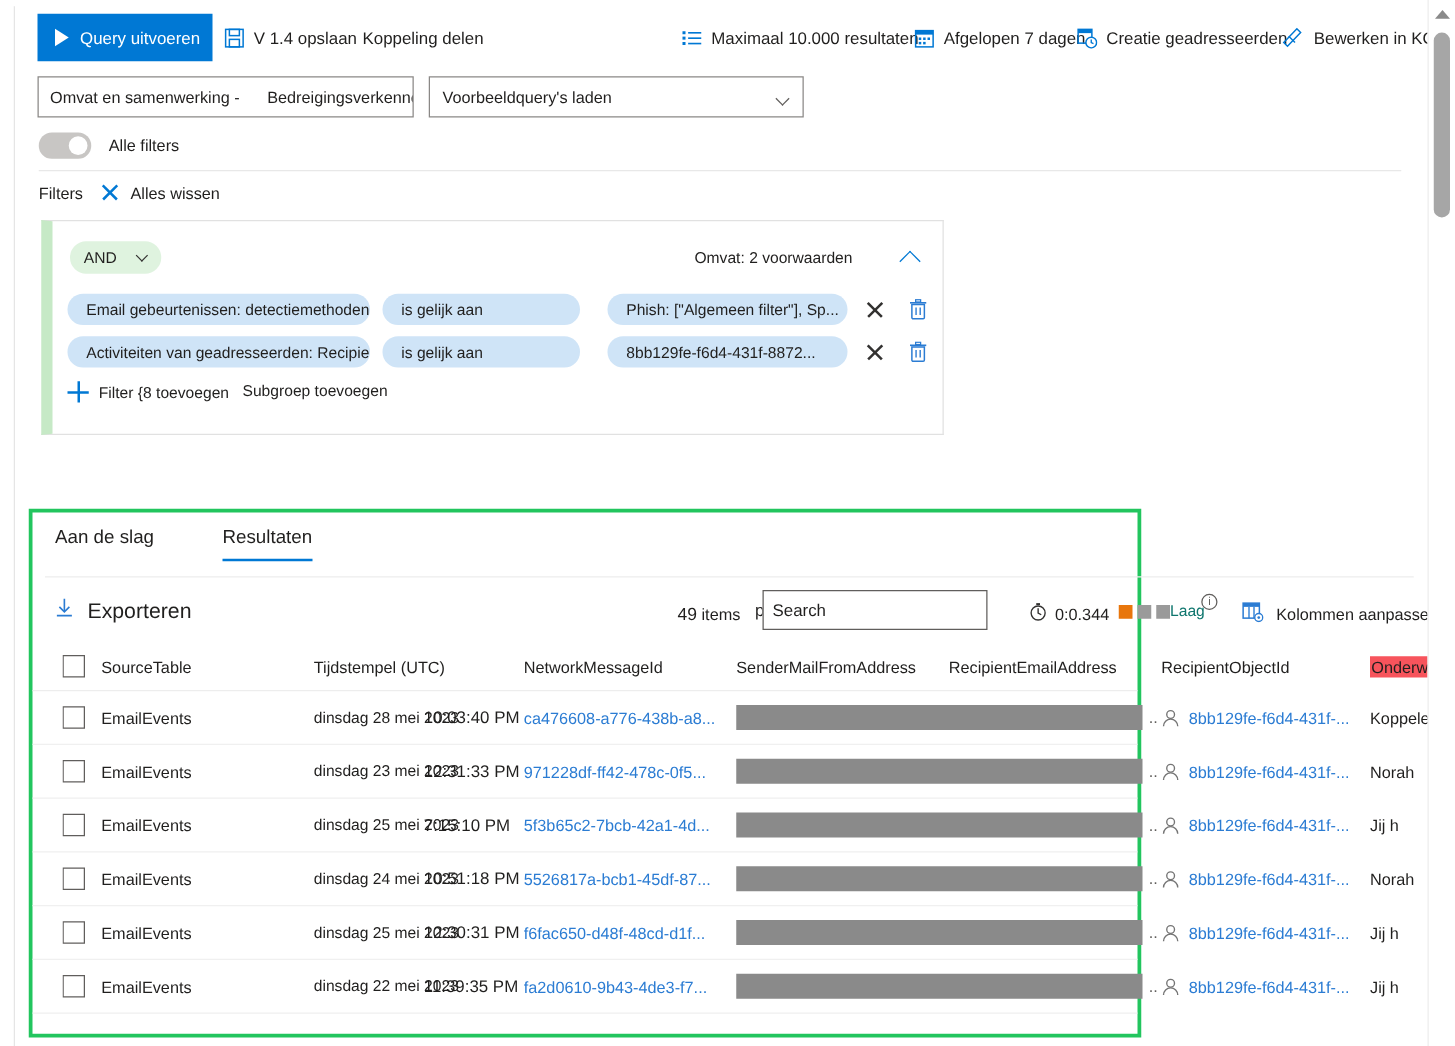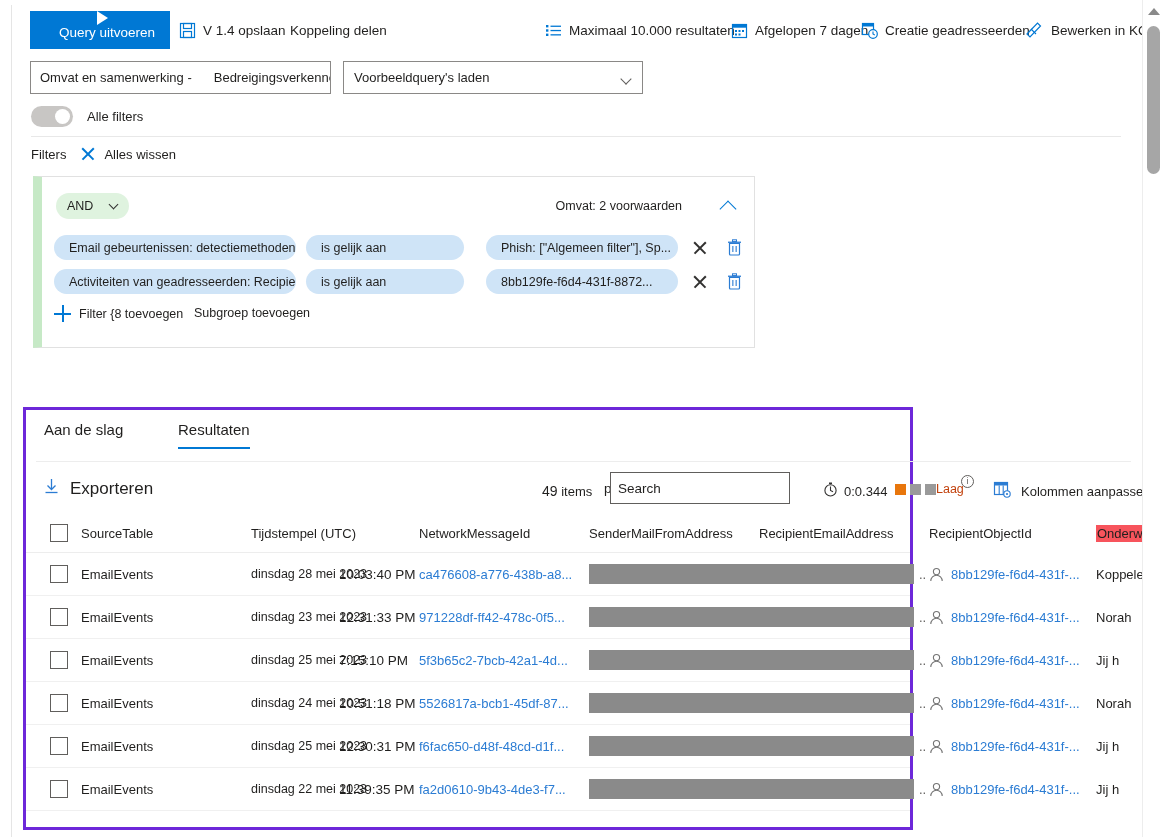--- a/index.html
+++ b/index.html
@@ -64,21 +64,20 @@
     background: #0078d4;
     color: #ffffff;
     border: none;
     display: flex; align-items: center;
     padding-left: 14px;
     font-size: 13.5px;
     font-family: "Liberation Sans", sans-serif;
     cursor: pointer;
     overflow: hidden;
     white-space: nowrap;
-    flex-direction: column;
   }
   .run-btn .tri {
     width: 0; height: 0;
     border-top: 7px solid transparent;
     border-bottom: 7px solid transparent;
     border-left: 11px solid #ffffff;
     margin-right: 9px;
     flex: none;
   }
   .tb-item {
@@ -266,21 +265,21 @@
   .add-filter-lbl { white-space: nowrap; cursor: pointer; }
   .add-sub-lbl {
     position: absolute; left: 140px; top: 1px;
     white-space: nowrap; cursor: pointer;
   }
 
   
   .results {
     position: absolute; left: 23px; top: 407px;
     width: 890px; height: 423px;
-    border: 3px solid #6d28d9;
+    border: 3px solid #22c55e;
     background: #ffffff;
   }
   .tabs {
     position: absolute; left: 0; top: 0;
     width: 100%; height: 45px;
   }
   .tab {
     position: absolute; top: 11px;
     font-size: 15px;
     cursor: pointer;
@@ -339,21 +338,21 @@
   .timing .ico { margin-right: 6px; }
   .sev {
     position: absolute; left: 869px; top: 22px;
     display: flex; align-items: center;
   }
   .sev .sq { width: 11px; height: 11px; margin-right: 4px; }
   .sev .sq.on  { background: #e8760c; }
   .sev .sq.off { background: #9a9a9a; }
   .sev-lbl {
     position: absolute; left: 910px; top: 20px;
-    font-size: 12.5px; color: #c2410c;
+    font-size: 12.5px; color: #0f766e;
   }
   .info-circ {
     position: absolute; left: 935px; top: 13px;
     width: 13px; height: 13px;
     border: 1.2px solid #605e5c;
     border-radius: 50%;
     font-size: 9px; line-height: 11px;
     text-align: center; color: #605e5c;
   }
   .cols-btn {

